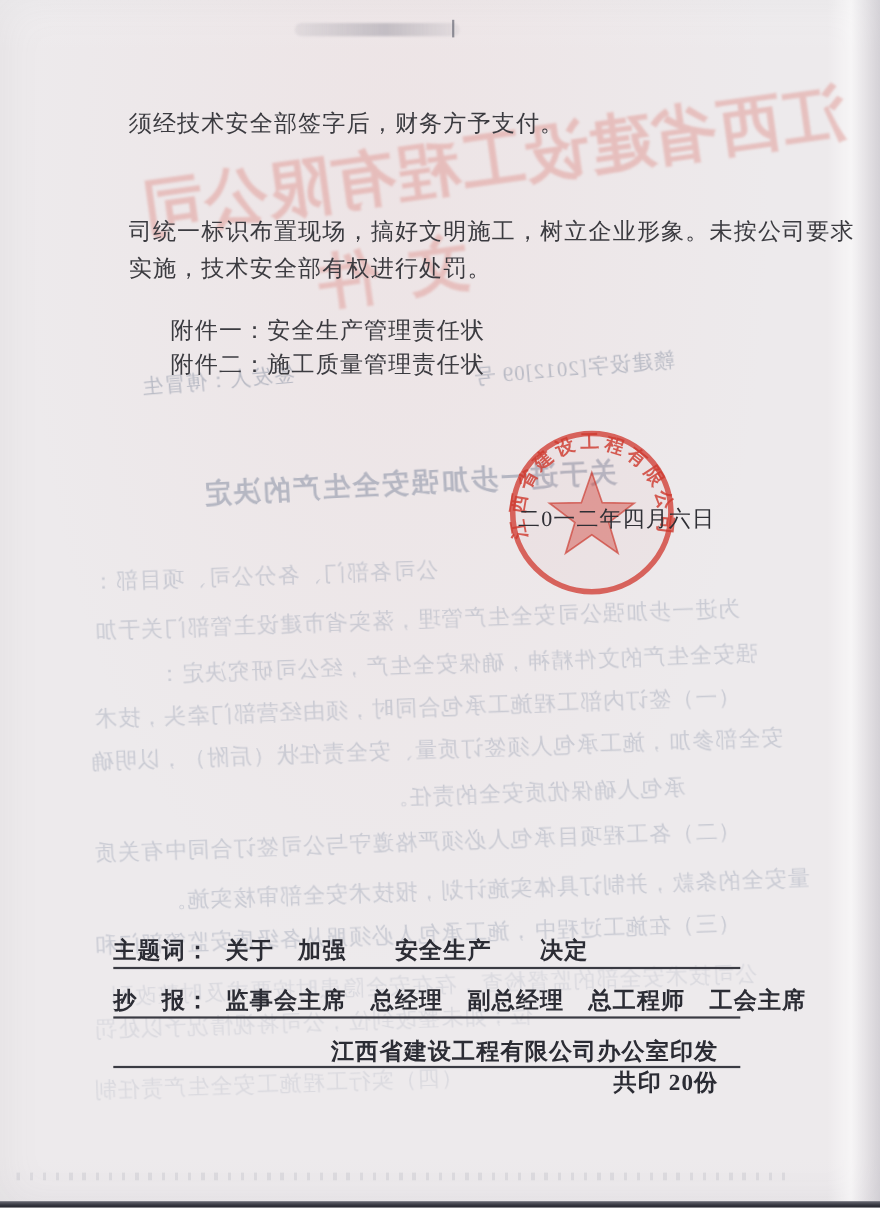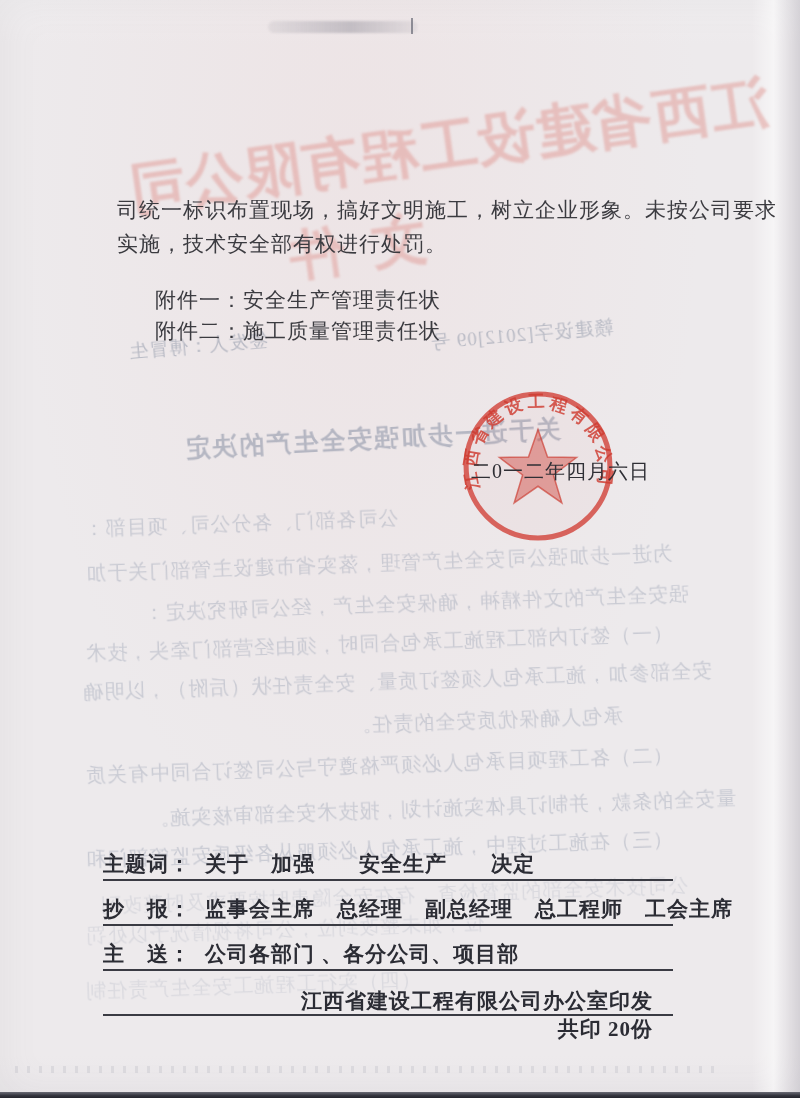--- a/index.html
+++ b/index.html
@@ -103,20 +103,21 @@
   <div class="bl bl-body" style="left:85px;top:630px;">（一）签订内部工程施工承包合同时，须由经营部门牵头，技术</div>
   <div class="bl bl-body" style="left:82px;top:668px;">安全部参加，施工承包人须签订质量、安全责任状（后附），以明确</div>
   <div class="bl bl-body" style="left:350px;top:707px;">承包人确保优质安全的责任。</div>
   <div class="bl bl-body" style="left:85px;top:752px;">（二）各工程项目承包人必须严格遵守与公司签订合同中有关质</div>
   <div class="bl bl-body" style="left:148px;top:795px;">量安全的条款，并制订具体实施计划，报技术安全部审核实施。</div>
   <div class="bl bl-body" style="left:85px;top:836px;">（三）在施工过程中，施工承包人必须服从各级质安监管部门和</div>
   <div class="bl bl-body bl-faint" style="left:100px;top:882px;">公司技术安全部的监督检查，存在安全隐患时按要求及时整改到</div>
   <div class="bl bl-body bl-faint" style="left:85px;top:916px;">位；如未整改到位，公司将视情况予以处罚</div>
   <div class="bl bl-body bl-faint" style="left:85px;top:972px;">（四）实行工程施工安全生产责任制</div>
 
+  <div class="fl" style="left:117px;top:98px;">须经技术安全部签字后，财务方予支付。</div>
   <div class="fl" style="left:117px;top:196px;">司统一标识布置现场，搞好文明施工，树立企业形象。未按公司要求</div>
   <div class="fl" style="left:117px;top:230px;">实施，技术安全部有权进行处罚。</div>
   <div class="fl" style="left:155px;top:286px;">附件一：安全生产管理责任状</div>
   <div class="fl" style="left:155px;top:317px;">附件二：施工质量管理责任状</div>
 
   <svg class="seal" viewBox="0 0 156 156" aria-hidden="true">
     <circle cx="78" cy="78" r="71" fill="rgba(224,120,110,0.05)" stroke="rgba(209,62,52,0.78)" stroke-width="5"></circle>
     <polygon points="78,42 87.4,69.1 116,69.6 93.2,86.9 101.5,114.4 78,98 54.5,114.4 62.8,86.9 40,69.6 68.6,69.1" fill="rgba(208,60,50,0.42)" stroke="rgba(203,55,45,0.65)" stroke-width="1.5"></polygon>
     <defs>
       <path id="sealArc" d="M 20,100 A 61,61 0 1 1 136,100" fill="none"></path>
@@ -130,24 +131,20 @@
 
   <div class="btable">
     <div class="row">
       <span class="lbl">主题词：</span>
       <span>关于　加强　　安全生产　　决定</span>
     </div>
     <div class="row">
       <span class="lbl">抄　报：</span>
       <span>监事会主席　总经理　副总经理　总工程师　工会主席</span>
     </div>
-    <div class="row">
-      <span class="lbl">主　送：</span>
-      <span>公司各部门 、各分公司、项目部</span>
-    </div>
     <div class="row row-last">
       <span>江西省建设工程有限公司办公室印发</span>
       <span>共印 20份</span>
     </div>
   </div>
 
   <div class="bottom-speckles"></div>
   <div class="bottom-edge"></div>
 
 </div>

